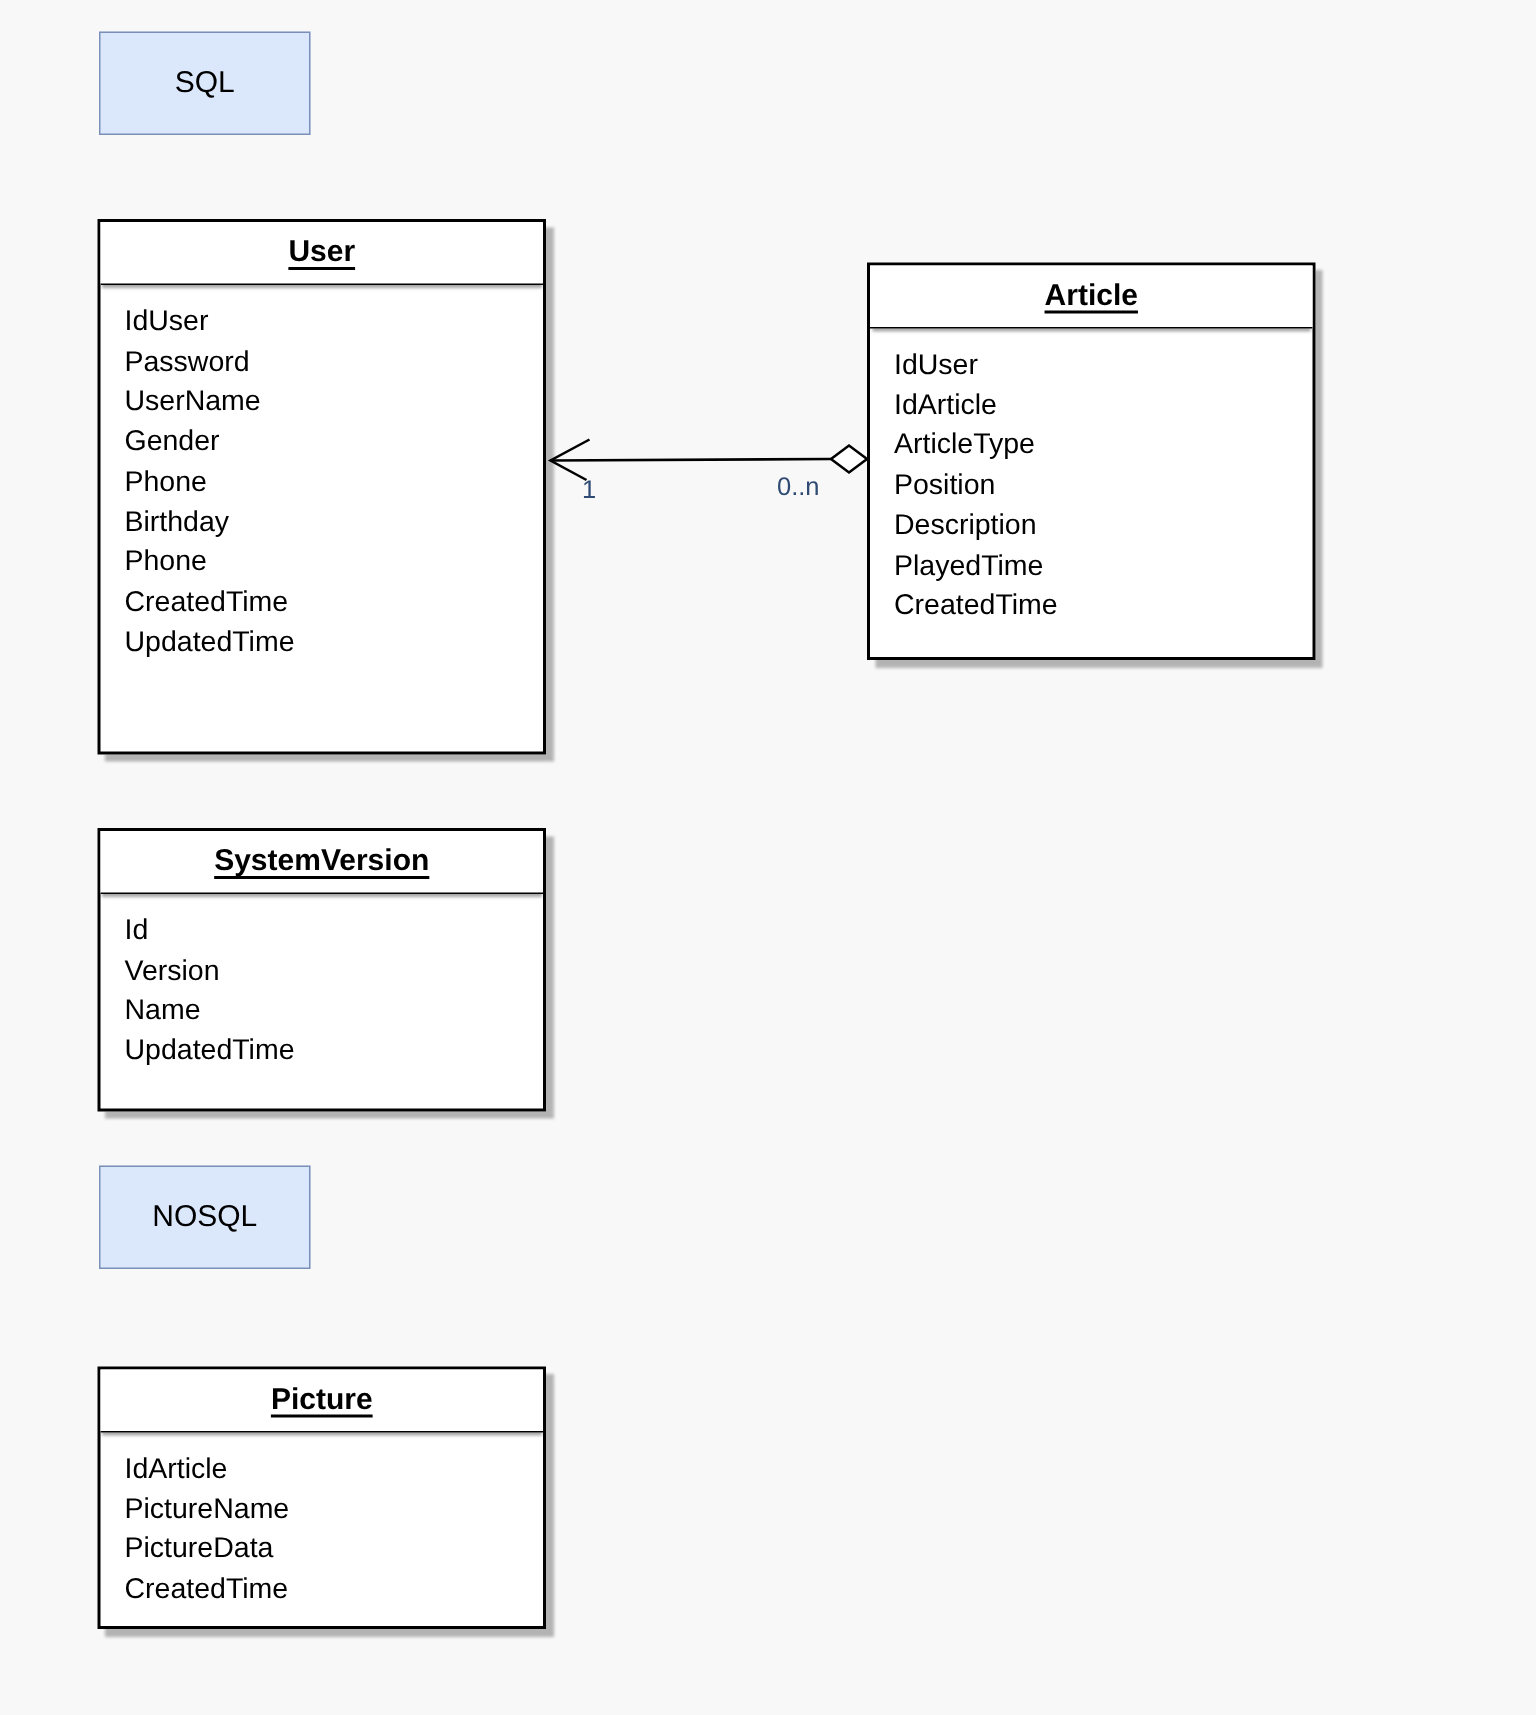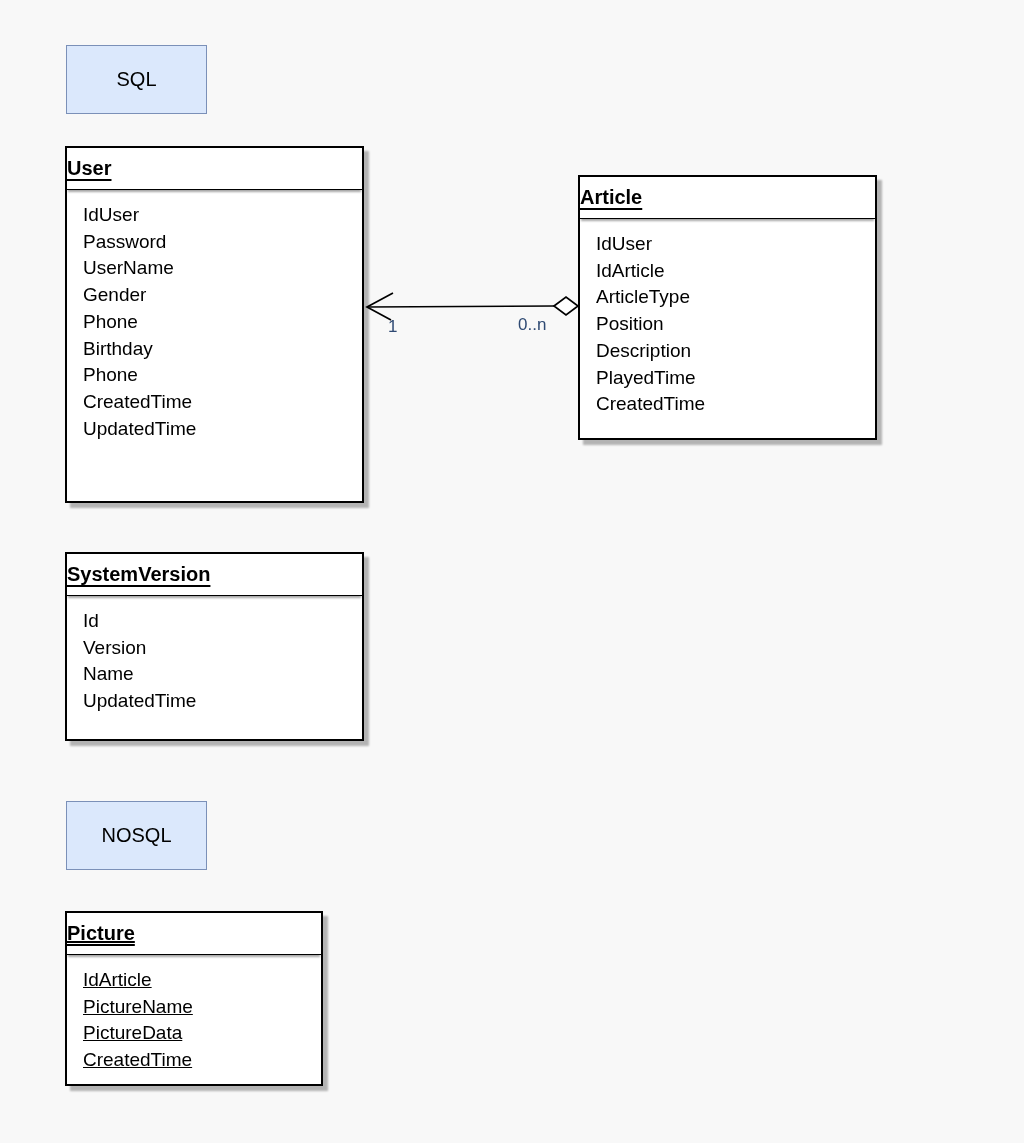--- a/index.html
+++ b/index.html
@@ -21,41 +21,41 @@
     position: absolute;
     width: 139px;
     height: 67px;
     background: #dbe8fc;
     border: 1.5px solid #7b90b8;
     display: flex;
     align-items: center;
     justify-content: center;
     font-size: 20px;
     color: #000000;
-    margin-top: 24px;
   }
   #label-sql   { left: 66px; top: 21px; }
   #label-nosql { left: 66px; top: 777px; }
 
   
   .entity {
     position: absolute;
     background: #ffffff;
     border: 2px solid #000000;
     box-shadow: 5px 5px 2px rgba(0,0,0,0.28);
     box-sizing: border-box;
   }
   #entity-user          { left: 65px;  top: 146px; width: 299px; height: 357px; }
   #entity-article       { left: 578px; top: 175px; width: 299px; height: 265px; }
   #entity-systemversion { left: 65px;  top: 552px; width: 299px; height: 189px; }
-  #entity-picture       { left: 65px;  top: 911px; width: 258px; height: 175px; text-decoration: underline; }
+  #entity-picture       { left: 65px;  top: 911px; width: 299px; height: 175px; }
 
   .entity-title {
     height: 41px;
     line-height: 41px;
+    text-align: center;
     font-size: 20px;
     font-weight: bold;
     border-bottom: 1.6px solid #000000;
     box-shadow: 0 3px 2px -1px rgba(0,0,0,0.35);
     position: relative;
     z-index: 1;
     background: #ffffff;
   }
   .entity-title span {
     text-decoration: underline;

